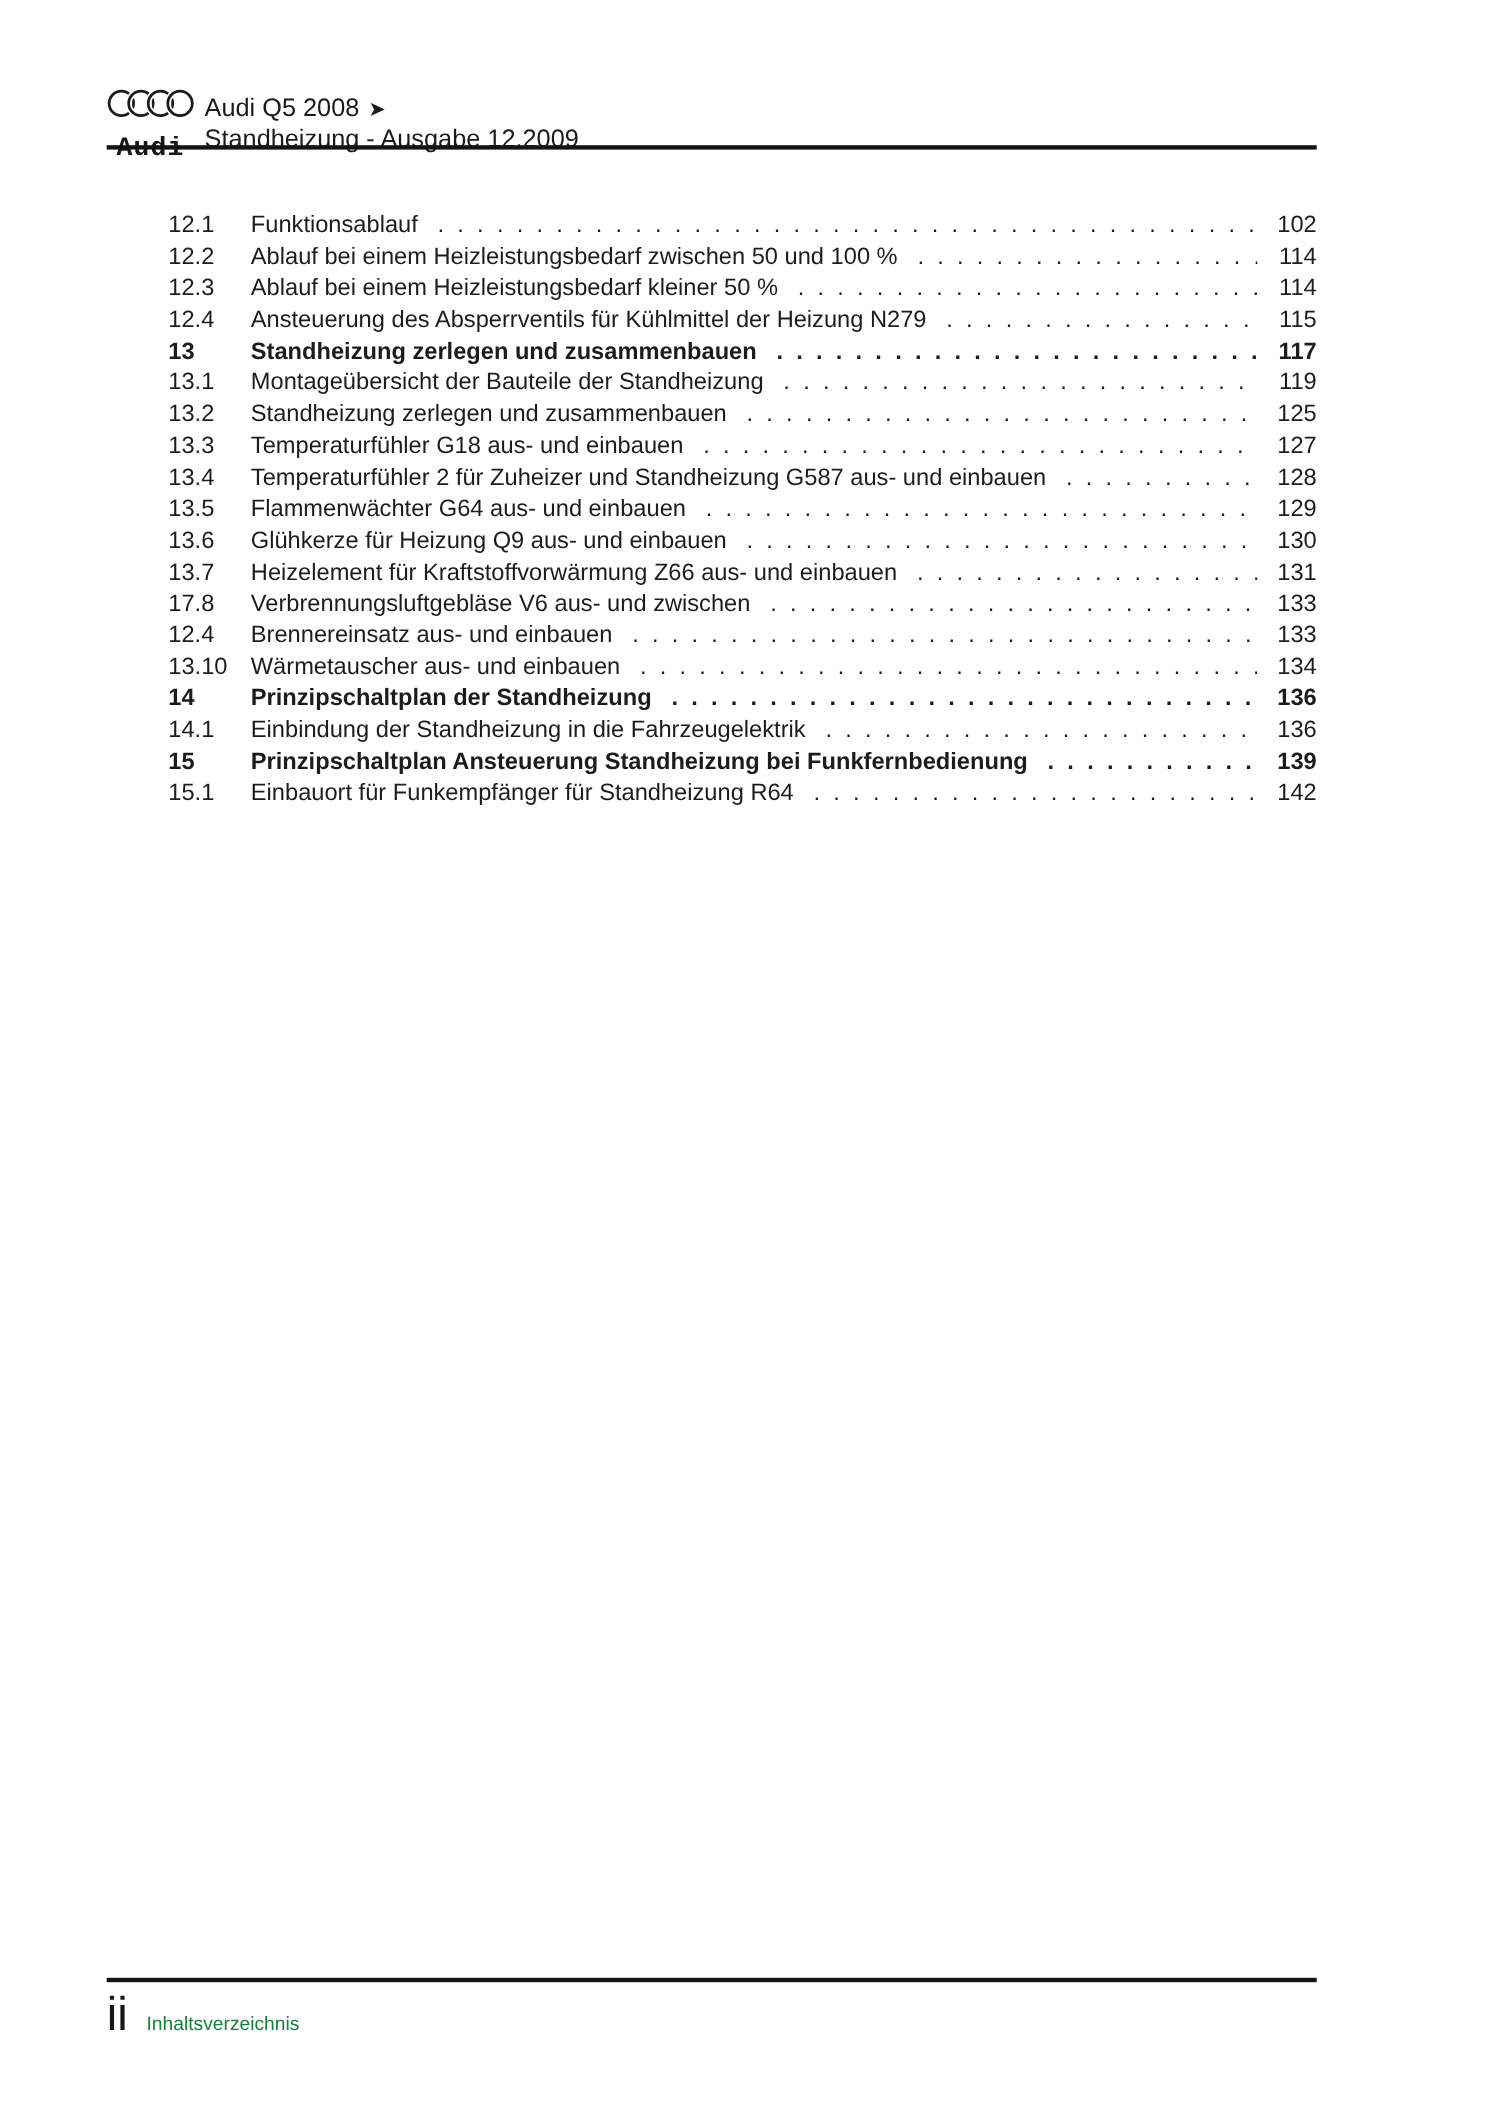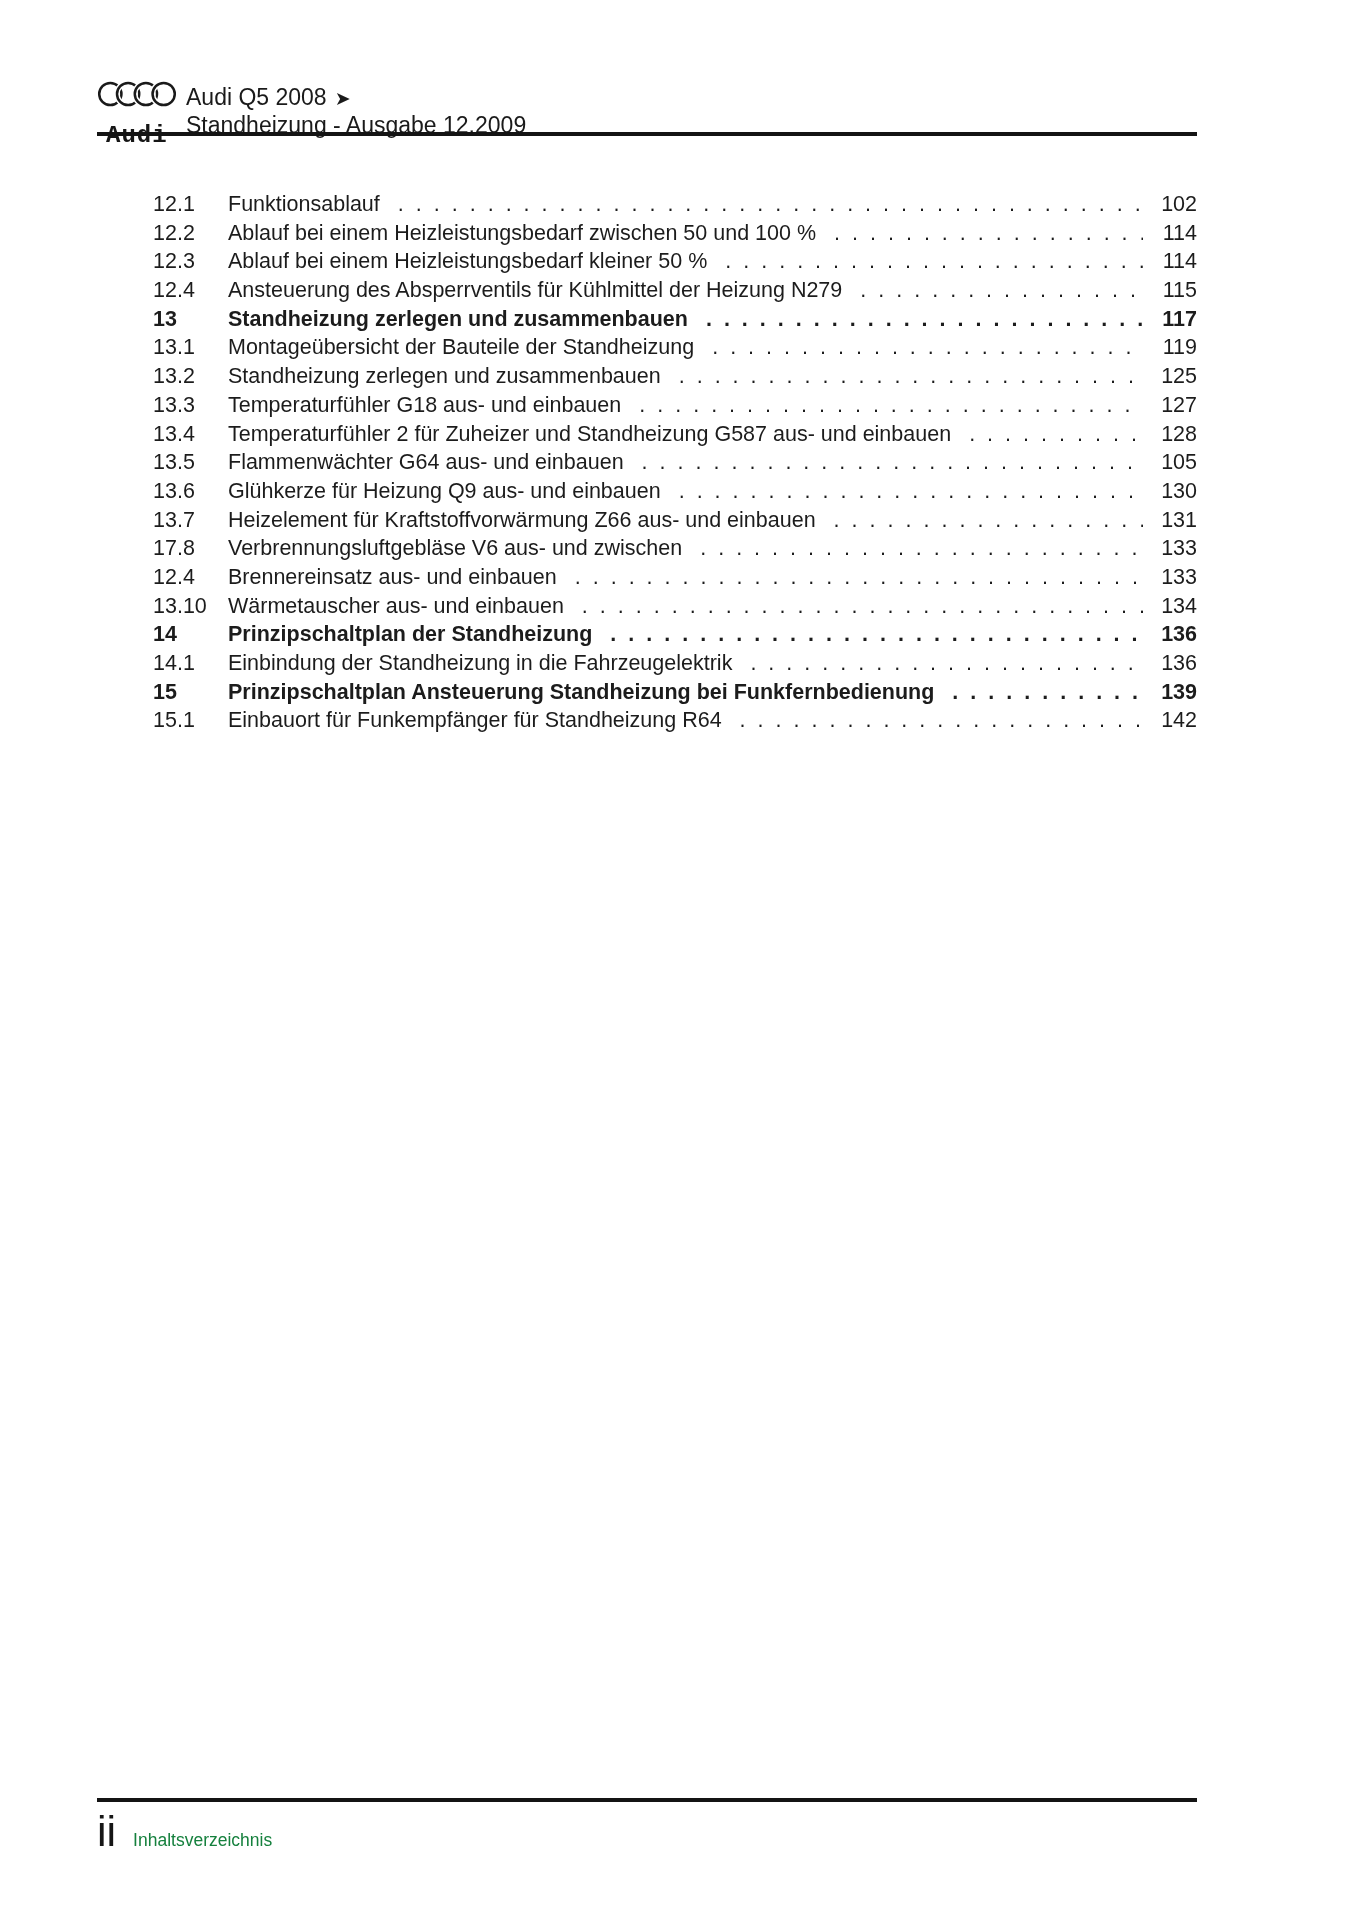--- a/index.html
+++ b/index.html
@@ -141,21 +141,21 @@
     <div class="row">
       <span class="num">13.4</span>
       <span class="title">Temperaturfühler 2 für Zuheizer und Standheizung G587 aus- und einbauen</span>
       <span class="leader">........................................................................................................................</span>
       <span class="page">128</span>
     </div>
     <div class="row">
       <span class="num">13.5</span>
       <span class="title">Flammenwächter G64 aus- und einbauen</span>
       <span class="leader">........................................................................................................................</span>
-      <span class="page">105</span>
+      <span class="page">129</span>
     </div>
     <div class="row">
       <span class="num">13.6</span>
       <span class="title">Glühkerze für Heizung Q9 aus- und einbauen</span>
       <span class="leader">........................................................................................................................</span>
       <span class="page">130</span>
     </div>
     <div class="row">
       <span class="num">13.7</span>
       <span class="title">Heizelement für Kraftstoffvorwärmung Z66 aus- und einbauen</span>

